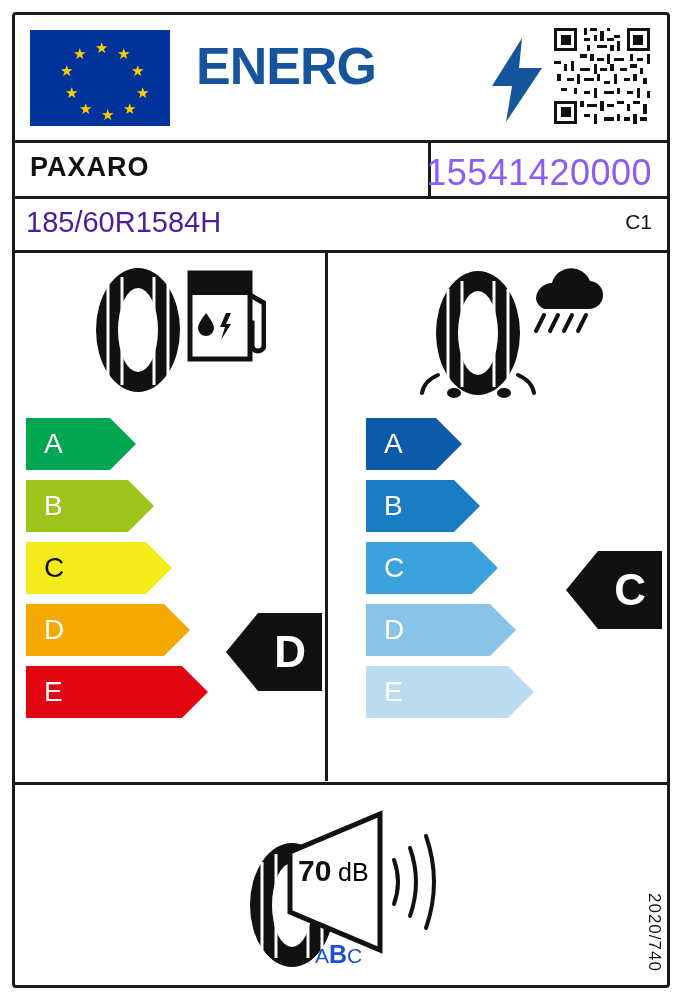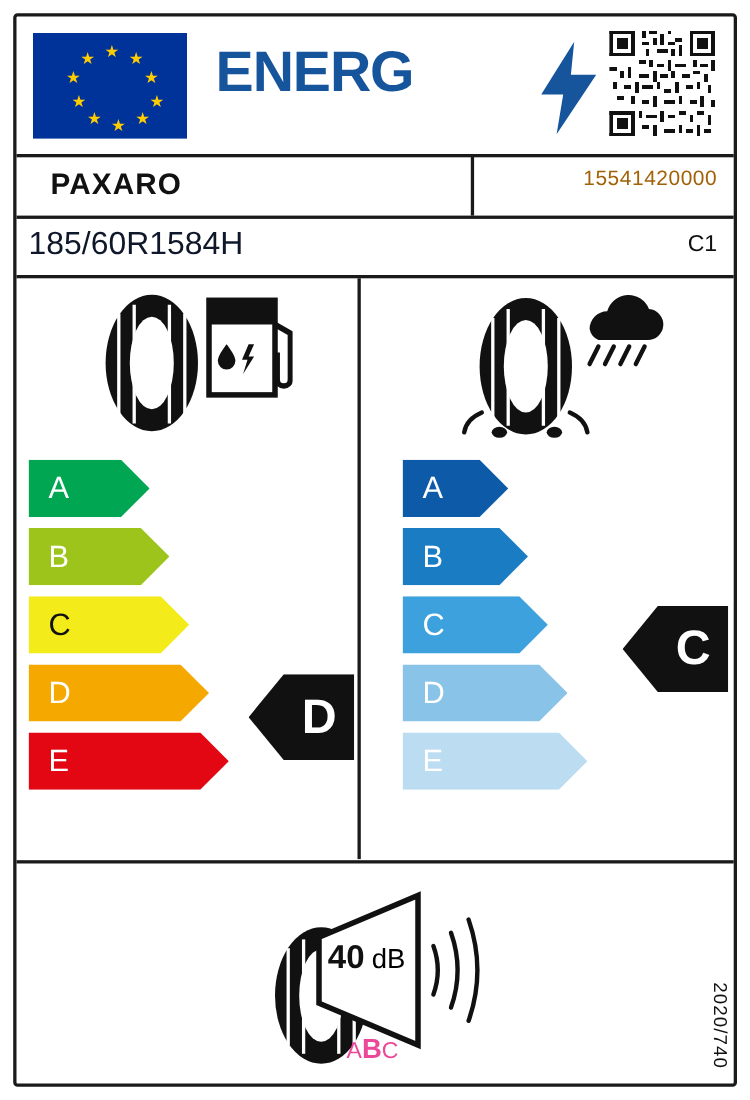--- a/index.html
+++ b/index.html
@@ -45,32 +45,32 @@
     position:absolute;left:15px;top:196px;width:652px;height:3px;background:#1a1a1a;
   }
   .hr3{
     position:absolute;left:15px;top:250px;width:652px;height:3px;background:#1a1a1a;
   }
   .hr4{
     position:absolute;left:15px;top:782px;width:652px;height:3px;background:#1a1a1a;
   }
   .brand{
     position:absolute;left:30px;top:152px;
-    font-size:27px;font-weight:bold;letter-spacing:1px;color:#111;margin-left:16px;
+    font-size:27px;font-weight:bold;letter-spacing:1px;color:#111;
   }
   .sku{
     position:absolute;right:30px;top:152px;
-    font-size:19px;color:#a16207;letter-spacing:0.5px;
+    font-size:36px;color:#8b5cf6;letter-spacing:0.5px;
   }
   .vline-sku{
     position:absolute;left:428px;top:140px;width:3px;height:56px;background:#1a1a1a;
   }
   .tyre-size{
     position:absolute;left:26px;top:206px;
-    font-size:29px;color:#0f172a;
+    font-size:29px;color:#4c1d95;
   }
   .tyre-class{
     position:absolute;right:30px;top:210px;
     font-size:21px;color:#111;
   }
   
   .vline-mid{
     position:absolute;left:325px;top:253px;width:3px;height:528px;background:#1a1a1a;
   }
   
@@ -104,21 +104,21 @@
   .noise-db{
     position:absolute;left:298px;top:854px;
     font-size:30px;font-weight:bold;color:#111;
   }
   .noise-dbunit{
     position:absolute;left:338px;top:858px;
     font-size:25px;color:#000000;
   }
   .noise-classes{
     position:absolute;left:315px;top:940px;
-    font-size:21px;color:#ec4899;
+    font-size:21px;color:#1d4ed8;
   }
   .noise-classes b{font-size:25px;}
   .rev-date{
     position:absolute;right:18px;bottom:28px;
     font-size:17px;color:#111;
     writing-mode:vertical-rl;
     letter-spacing:1px;
   }
 </style>
 </head>
@@ -410,20 +410,20 @@
 
       <polygon points="60,52 60,112 150,150 150,14" fill="#fff" stroke="#111" stroke-width="5"></polygon>
 
       <g fill="none" stroke="#111" stroke-width="4" stroke-linecap="round">
         <path d="M164 60 q8 22 0 44"></path>
         <path d="M180 48 q12 34 0 68"></path>
         <path d="M196 36 q16 46 0 92"></path>
       </g>
     </svg>
   </div>
-  <div class="noise-db">40</div>
+  <div class="noise-db">70</div>
   <div class="noise-dbunit">dB</div>
   <div class="noise-classes">
     <span>A</span><b>B</b><span>C</span>
   </div>
 
   <div class="rev-date">2020/740</div>
 </div>
 
 </body></html>

